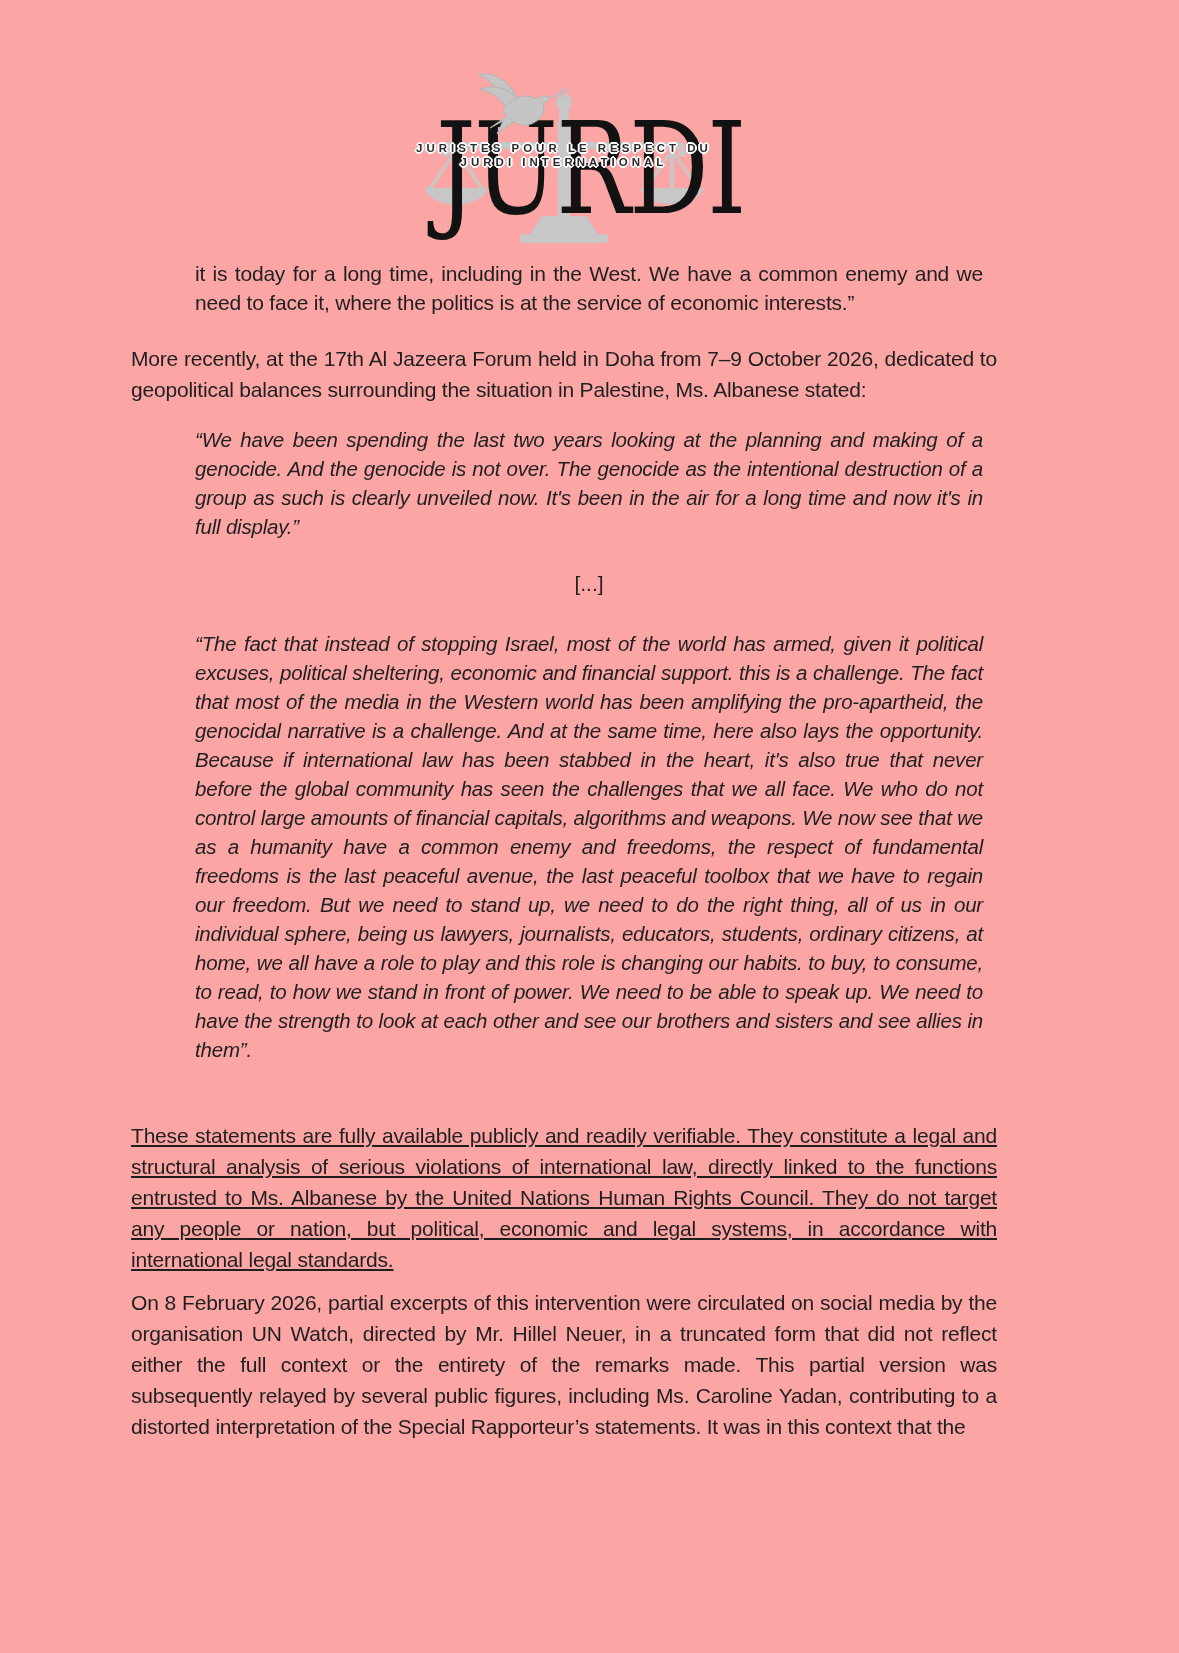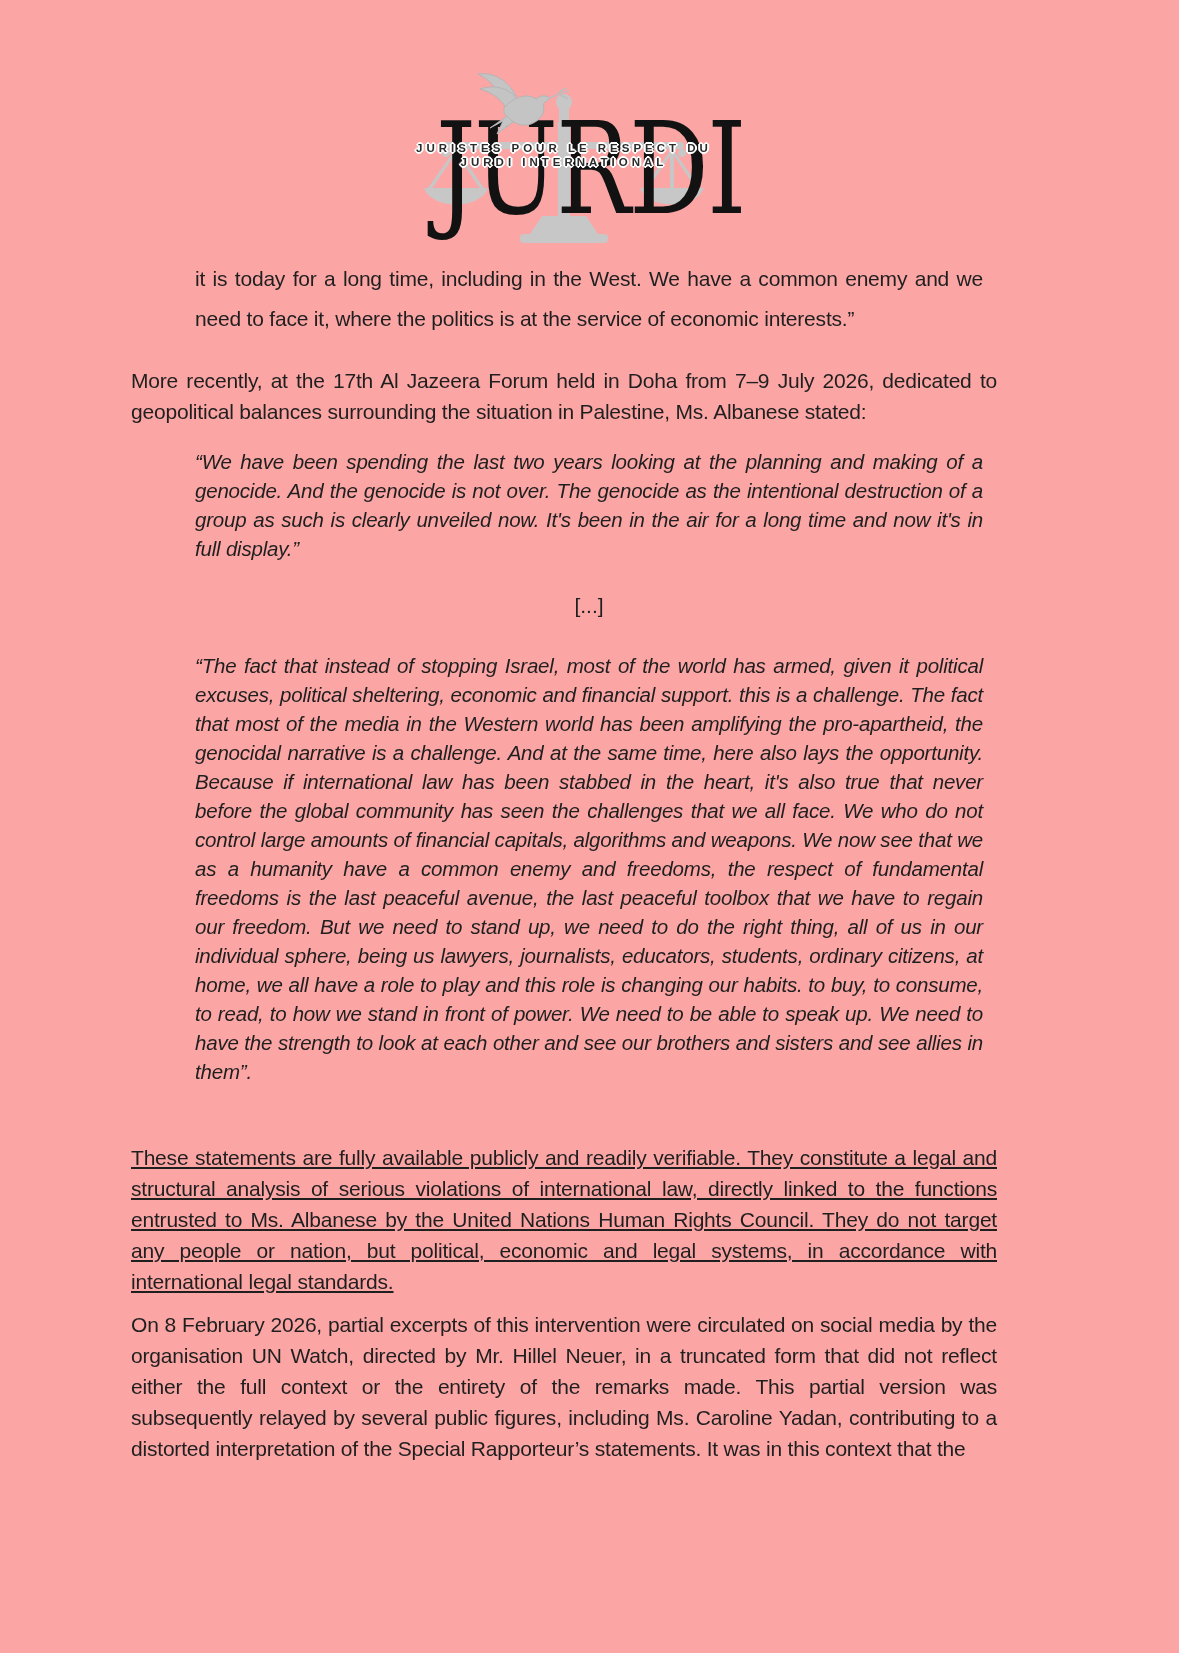--- a/index.html
+++ b/index.html
@@ -52,21 +52,21 @@
     color: #2b2b2b;
     text-shadow: -2px 0 0 #fff, 2px 0 0 #fff, 0 -2px 0 #fff, 0 2px 0 #fff,
                  -1px -1px 0 #fff, 1px -1px 0 #fff, -1px 1px 0 #fff, 1px 1px 0 #fff;
   }
   
   p { margin: 0; text-align: justify; }
   .p-body {
     font-size: 21px; line-height: 31px; letter-spacing: -0.2px;
   }
   .p-indent {
-    font-size: 21px; line-height: 40px; letter-spacing: -0.2px;
+    font-size: 21px; line-height: 29px; letter-spacing: -0.2px;
     margin-left: 64px; margin-right: 14px;
   }
   .p-quote {
     font-style: italic;
     font-size: 20.5px; line-height: 29px; letter-spacing: -0.2px;
     margin-left: 64px; margin-right: 14px;
   }
   .p-center {
     font-size: 21px; line-height: 29px;
     margin-left: 64px; margin-right: 14px;
@@ -127,21 +127,21 @@
     <div class="acronym">JURDI</div>
 
     <div class="tagline">
       <span>JURISTES POUR LE RESPECT DU</span>
       <span>JURDI INTERNATIONAL</span>
     </div>
   </header>
 
   <main>
     <p class="p-indent mb-a">it is today for a long time, including in the West. We have a common enemy and we need to face it, where the politics is at the service of economic interests.”</p>
-    <p class="p-body mb-b">More recently, at the 17th Al Jazeera Forum held in Doha from 7–9 July 2026, dedicated to geopolitical balances surrounding the situation in Palestine, Ms. Albanese stated:</p>
+    <p class="p-body mb-b">More recently, at the 17th Al Jazeera Forum held in Doha from 7–9 October 2026, dedicated to geopolitical balances surrounding the situation in Palestine, Ms. Albanese stated:</p>
     <p class="p-quote mb-c">“We have been spending the last two years looking at the planning and making of a genocide. And the genocide is not over. The genocide as the intentional destruction of a group as such is clearly unveiled now. It's been in the air for a long time and now it's in full display.”</p>
     <p class="p-center mb-d">[...]</p>
     <p class="p-quote mb-e">“The fact that instead of stopping Israel, most of the world has armed, given it political excuses, political sheltering, economic and financial support. this is a challenge. The fact that most of the media in the Western world has been amplifying the pro-apartheid, the genocidal narrative is a challenge. And at the same time, here also lays the opportunity. Because if international law has been stabbed in the heart, it's also true that never before the global community has seen the challenges that we all face. We who do not control large amounts of financial capitals, algorithms and weapons. We now see that we as a humanity have a common enemy and freedoms, the respect of fundamental freedoms is the last peaceful avenue, the last peaceful toolbox that we have to regain our freedom. But we need to stand up, we need to do the right thing, all of us in our individual sphere, being us lawyers, journalists, educators, students, ordinary citizens, at home, we all have a role to play and this role is changing our habits. to buy, to consume, to read, to how we stand in front of power. We need to be able to speak up. We need to have the strength to look at each other and see our brothers and sisters and see allies in them”.</p>
     <p class="p-body mb-f">These statements are fully available publicly and readily verifiable. They constitute a legal and structural analysis of serious violations of international law, directly linked to the functions entrusted to Ms. Albanese by the United Nations Human Rights Council. They do not target any people or nation, but political, economic and legal systems, in accordance with international legal standards.</p>
     <p class="p-body">On 8 February 2026, partial excerpts of this intervention were circulated on social media by the organisation UN Watch, directed by Mr. Hillel Neuer, in a truncated form that did not reflect either the full context or the entirety of the remarks made. This partial version was subsequently relayed by several public figures, including Ms. Caroline Yadan, contributing to a distorted interpretation of the Special Rapporteur’s statements. It was in this context that the</p>
   </main>
 
 </div>
 
 </body></html>

